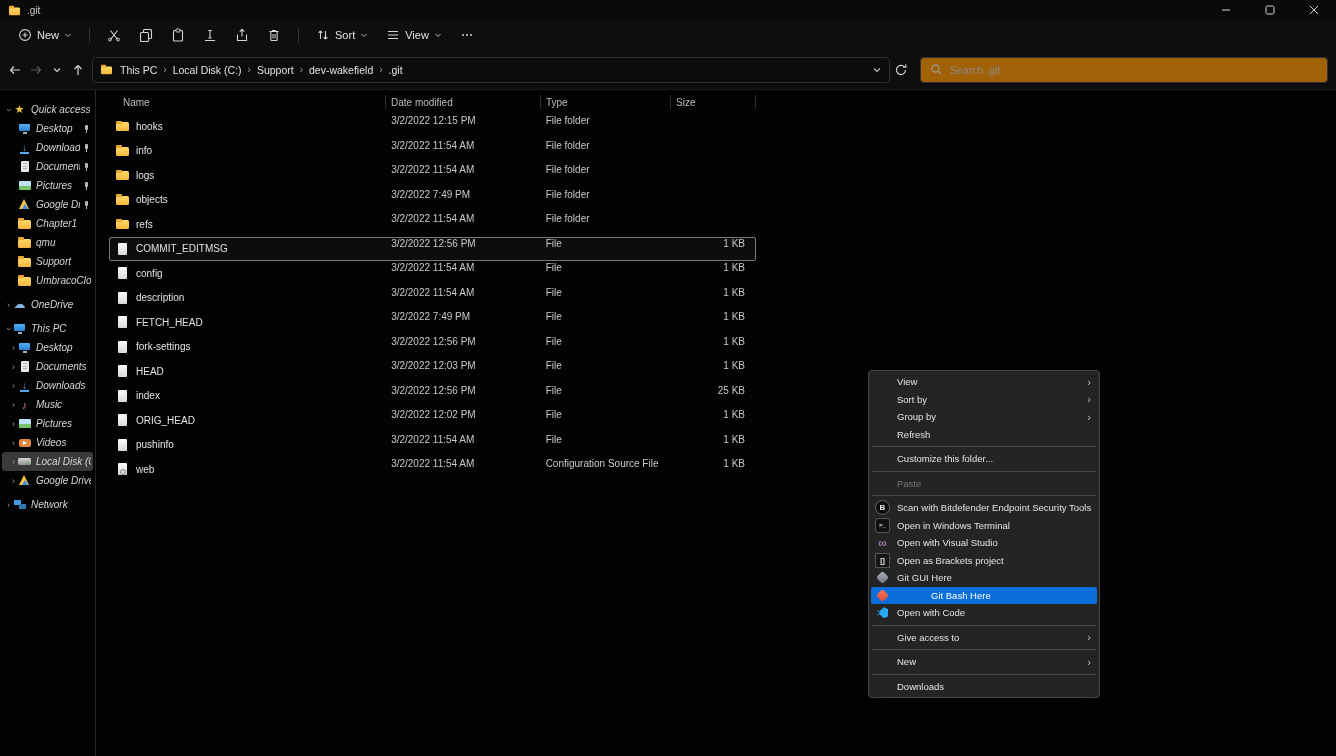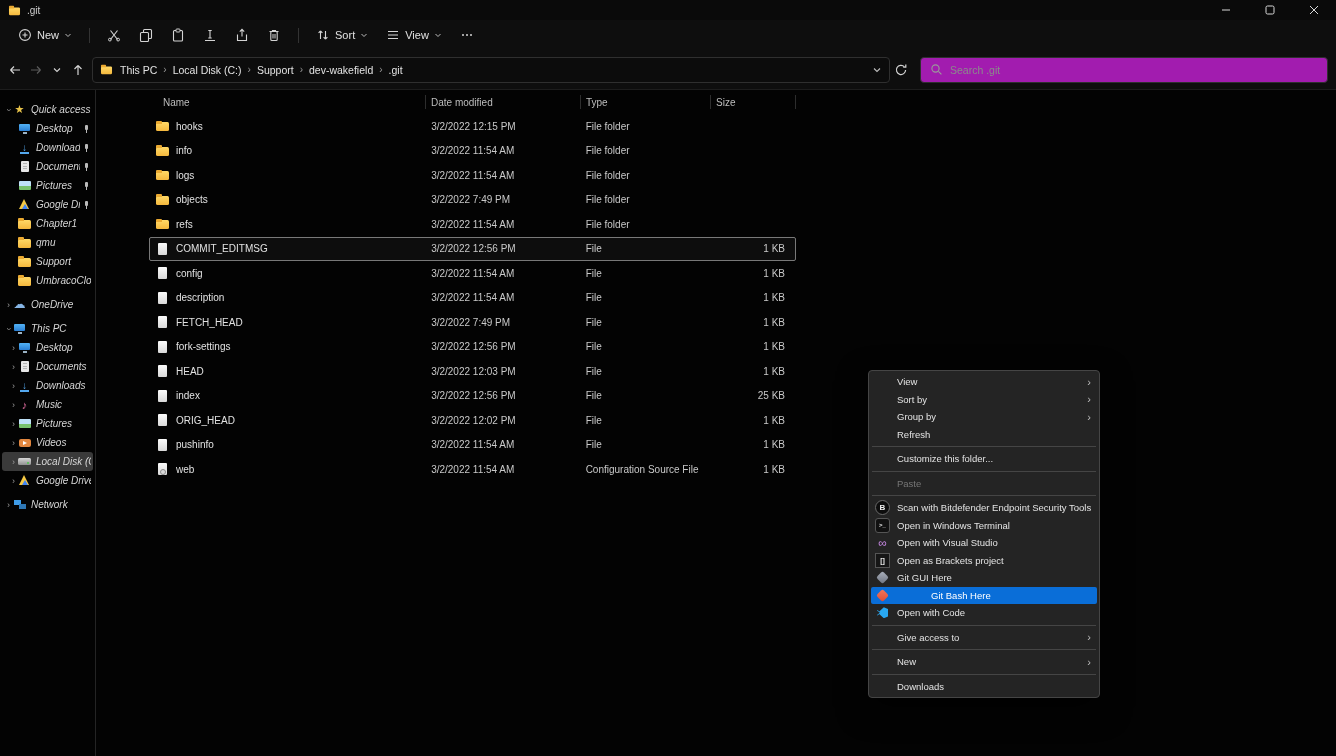--- a/index.html
+++ b/index.html
@@ -20,48 +20,48 @@
   .tico { display:flex; align-items:center; }
 
   
   .addressrow { position:absolute; top:50px; left:0; right:0; height:40px; display:flex; align-items:center; padding:0 4px; background:#0e0e0e; border-bottom:1px solid #1d1d1d; }
   .navbtn { width:21px; height:24px; display:flex; align-items:center; justify-content:center; background:none; border:none; border-radius:4px; flex:none; }
   .bcbox { display:flex; align-items:center; height:26px; width:798px; margin-left:4px; background:#0c0c0c; border:1px solid #2f2f2f; border-radius:4px; padding:0 7px; gap:3px; flex:none; }
   .crumbs { display:flex; align-items:center; flex:1; overflow:hidden; }
   .crumb { font-size:10.5px; color:#e2e2e2; padding:2px 4px; border-radius:3px; white-space:nowrap; }
   .crumb-sep { color:#969696; font-size:10px; padding:0 2px; }
   .bccaret { margin-left:auto; display:flex; align-items:center; }
-  .searchbox { flex:1; display:flex; align-items:center; height:26px; margin-left:9px; margin-right:4px; background:#a21caf; border:1px solid #2f2f2f; border-radius:4px; padding:0 9px; gap:7px; }
+  .searchbox { flex:1; display:flex; align-items:center; height:26px; margin-left:9px; margin-right:4px; background:#a16207; border:1px solid #2f2f2f; border-radius:4px; padding:0 9px; gap:7px; }
   .searchbox input { flex:1; background:transparent; border:none; outline:none; color:#ddd; font-size:10.5px; font-family:inherit; }
   .searchbox input::placeholder { color:#8b8b8b; }
 
   
   .content { position:absolute; top:90px; left:0; right:0; bottom:0; background:#030303; }
   .sidebar { position:absolute; left:0; top:0; bottom:0; width:96px; border-right:1px solid #242424; padding-top:10px; overflow:hidden; }
   .sbrow { display:flex; align-items:center; height:19px; padding:0 2px; margin:0 2px; color:#d6d6d6; font-size:10px; border-radius:3px; white-space:nowrap; }
   .sbrow.gap { margin-top:5px; }
   .sbrow.sel { background:var(--sel-gray,#3a3a3a); }
   .sbrow.lvl1 { padding-left:7px; }
   .chev { width:9px; flex:none; font-size:9px; color:#9c9c9c; text-align:center; }
   .chev.down { transform:rotate(90deg); }
   .sblabel { margin-left:5px; overflow:hidden; flex:1;font-style:italic; }
   .pin { position:relative; width:9px; height:10px; margin-left:2px; flex:none; }
   .pin::before { content:''; position:absolute; left:3px; top:1px; width:3px; height:5px; background:#b9b9b9; border-radius:1px; }
   .pin::after { content:''; position:absolute; left:4px; top:6px; width:1px; height:3px; background:#b9b9b9; }
 
-  .filearea { position:absolute; left:97px; top:0; right:0; bottom:0;padding-left:40px; }
+  .filearea { position:absolute; left:97px; top:0; right:0; bottom:0; }
   .colheads { display:flex; height:24px; align-items:center; margin-left:12px; }
   .colh { position:relative; font-size:10px; color:#bdbdbd; height:100%; display:flex; align-items:center; }
   .colh::after { content:''; position:absolute; right:0; top:5px; bottom:5px; width:1px; background:#2d2d2d; }
   .colh.col0 { width:277px; padding-left:14px; }
   .colh.col1 { width:155px; padding-left:5px; }
   .colh.col2 { width:130px; padding-left:5px; }
   .colh.col3 { width:85px; padding-left:5px; }
 
-  .frow { display:flex; align-items:center; height:24.5px; width:647px; margin-left:12px; border:1px solid transparent; border-radius:2px; font-size:10px; color:#e2e2e2; }
+  .frow { display:flex; height:24.5px; width:647px; margin-left:12px; border:1px solid transparent; border-radius:2px; font-size:10px; color:#e2e2e2; }
   .frow.sel { border-color:#787878; background:rgba(255,255,255,0.045); }
   .fc { white-space:nowrap; overflow:hidden; }
   .fc.col0 { display:flex; align-items:center; gap:7px; width:277px; padding-left:6px; }
   .fc.col1 { width:155px; padding-left:5px; color:#c9c9c9; }
   .fc.col2 { width:130px; padding-left:5px; color:#c9c9c9; }
   .fc.col3 { width:85px; padding-right:10px; text-align:right; color:#c9c9c9; }
 
   
   .sic { position:relative; width:13px; height:13px; flex:none; display:inline-flex; align-items:center; justify-content:center; }
   .sic.tiny { transform:scale(0.85); }

